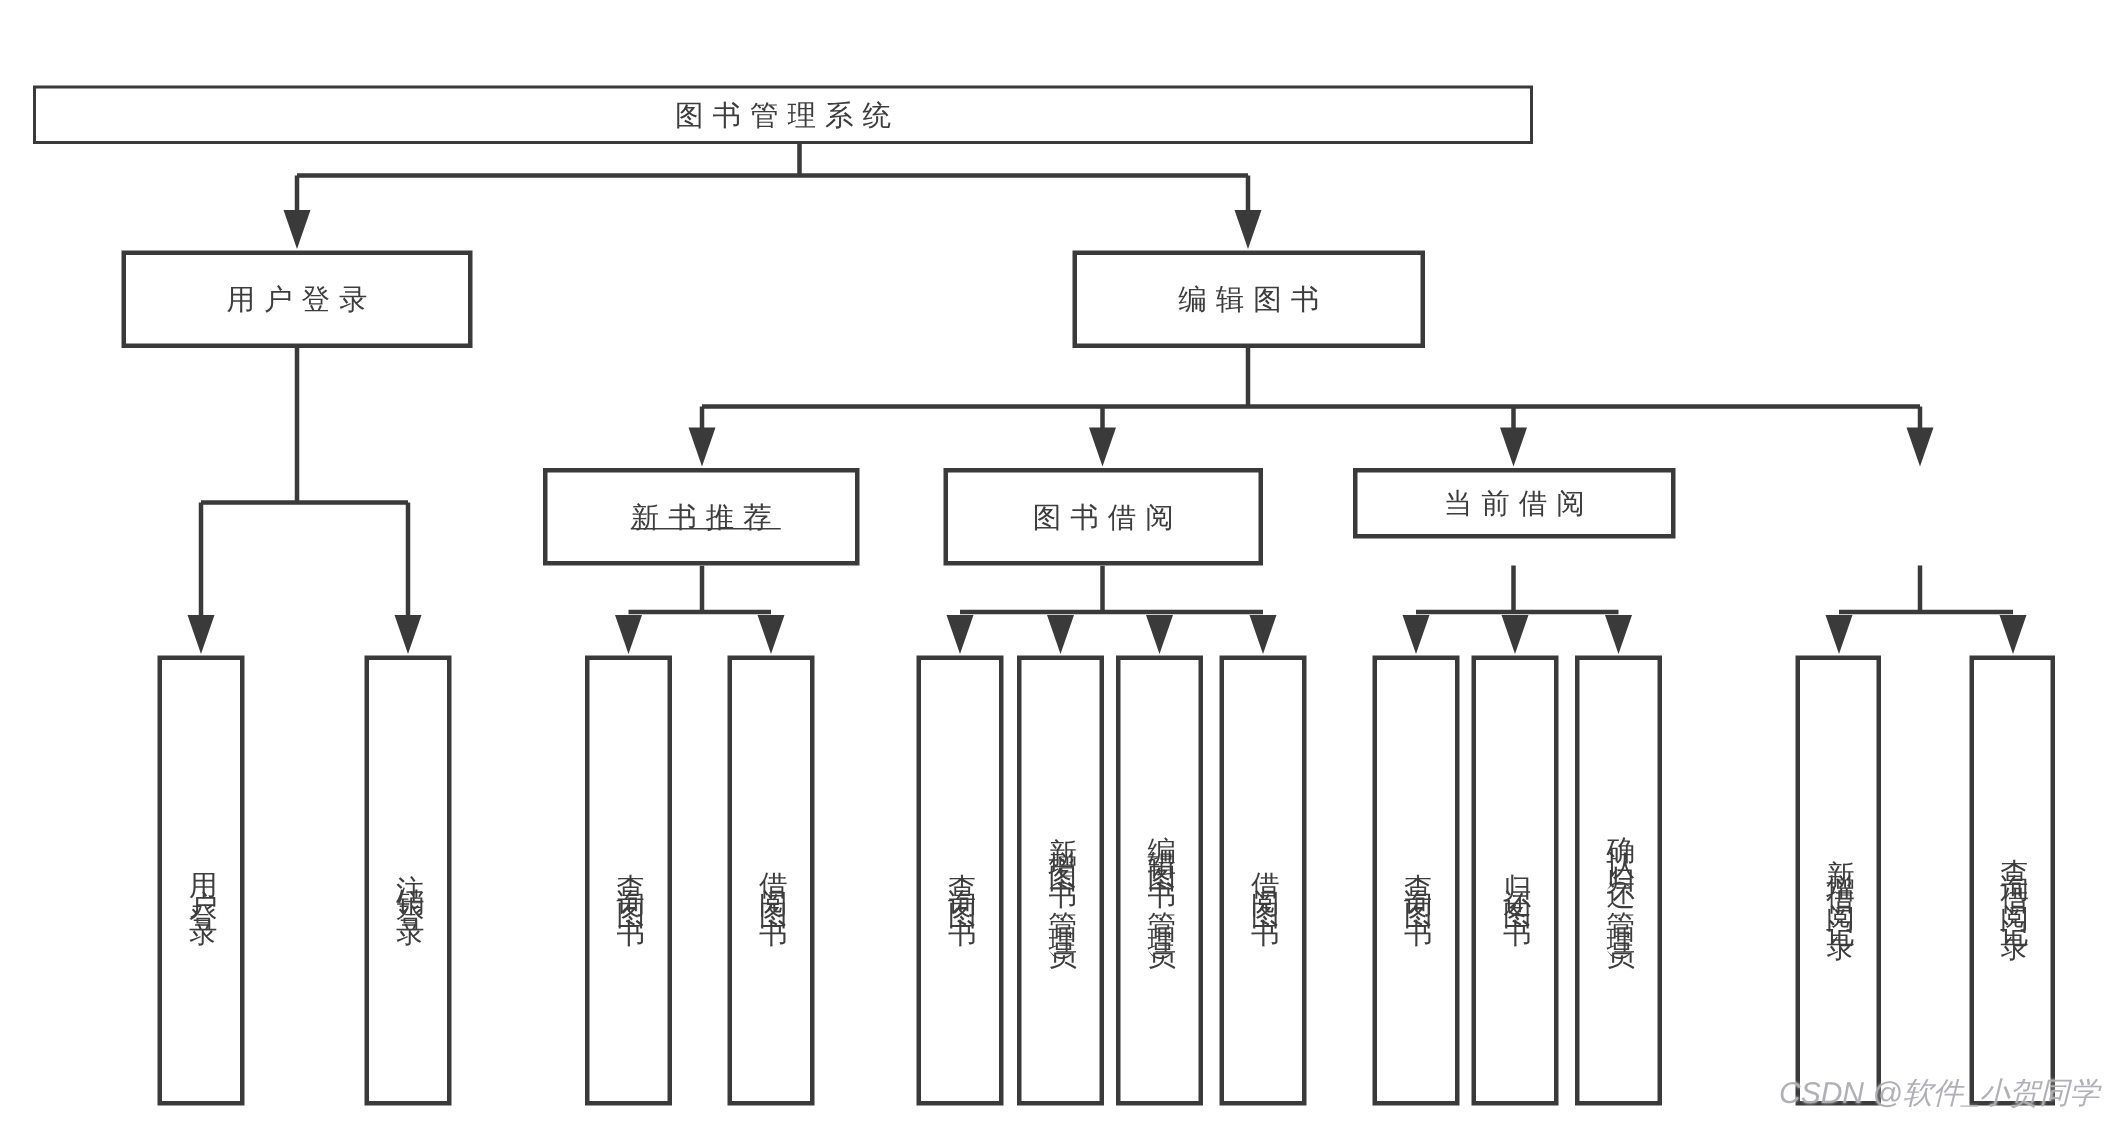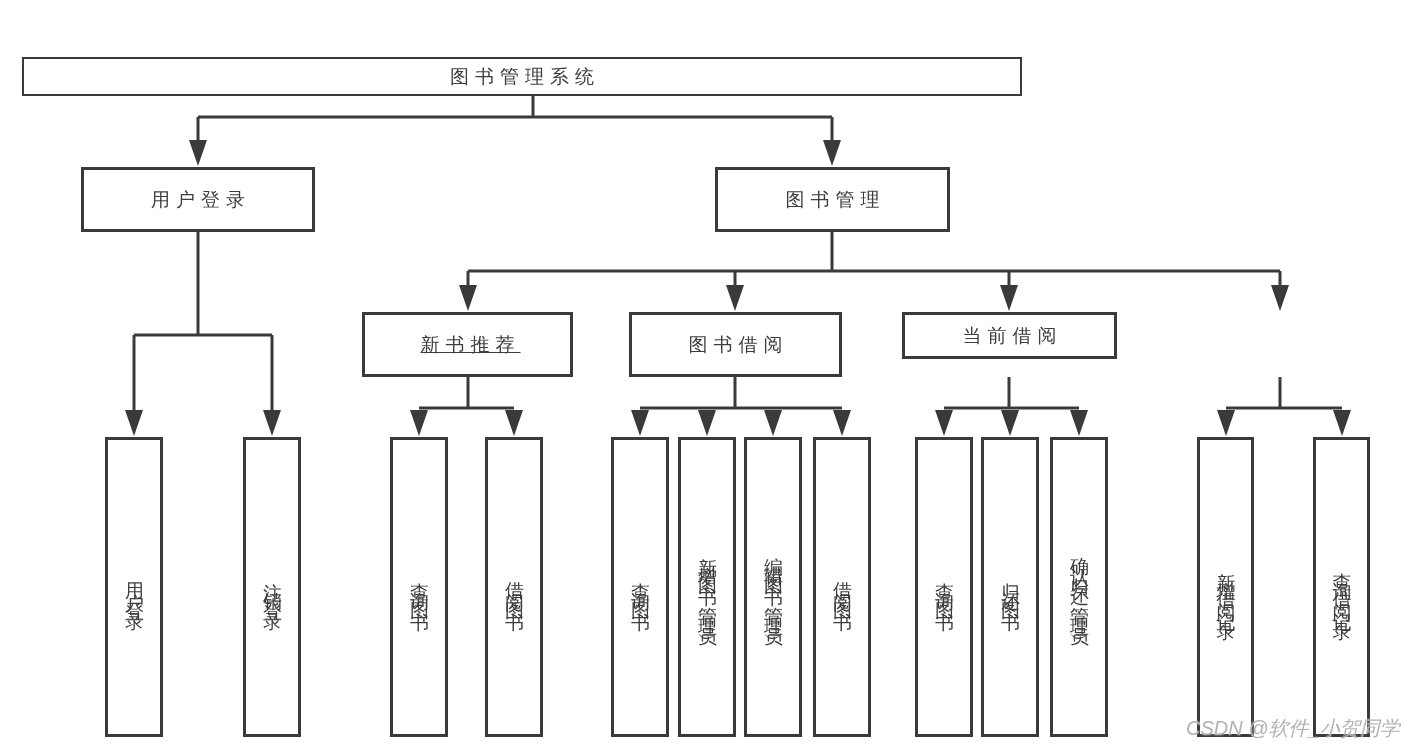--- a/index.html
+++ b/index.html
@@ -117,21 +117,21 @@
       <polygon points="1070,410 1088,410 1079,436"></polygon>
 
       <polygon points="1217,410 1235,410 1226,436"></polygon>
       <polygon points="1333,410 1351,410 1342,436"></polygon>
     </g>
   </svg>
 
   <div class="box root hlabel" style="left:22px; top:29px; width:1000px; height:39px;margin-top:28px;">图书管理系统</div>
 
   <div class="box hlabel" style="left:81px; top:167px; width:234px; height:65px;">用户登录</div>
-  <div class="box hlabel" style="left:715px; top:167px; width:235px; height:65px;">图书管理</div>
+  <div class="box hlabel" style="left:715px; top:167px; width:235px; height:65px;">编辑图书</div>
 
   <div class="box hlabel" style="left:362px; top:312px; width:211px; height:65px;text-decoration:underline;">新书推荐</div>
   <div class="box hlabel" style="left:629px; top:312px; width:213px; height:65px;">图书借阅</div>
   <div class="box hlabel" style="left:902px; top:312px; width:215px; height:47px;">当前借阅</div>
 
   <div class="box leaf" style="left:105px; top:437px; width:58px; height:300px;">
     <span class="vtext">用户登录</span>
   </div>
   <div class="box leaf" style="left:243px; top:437px; width:58px; height:300px;">
     <span class="vtext">注销登录</span>

